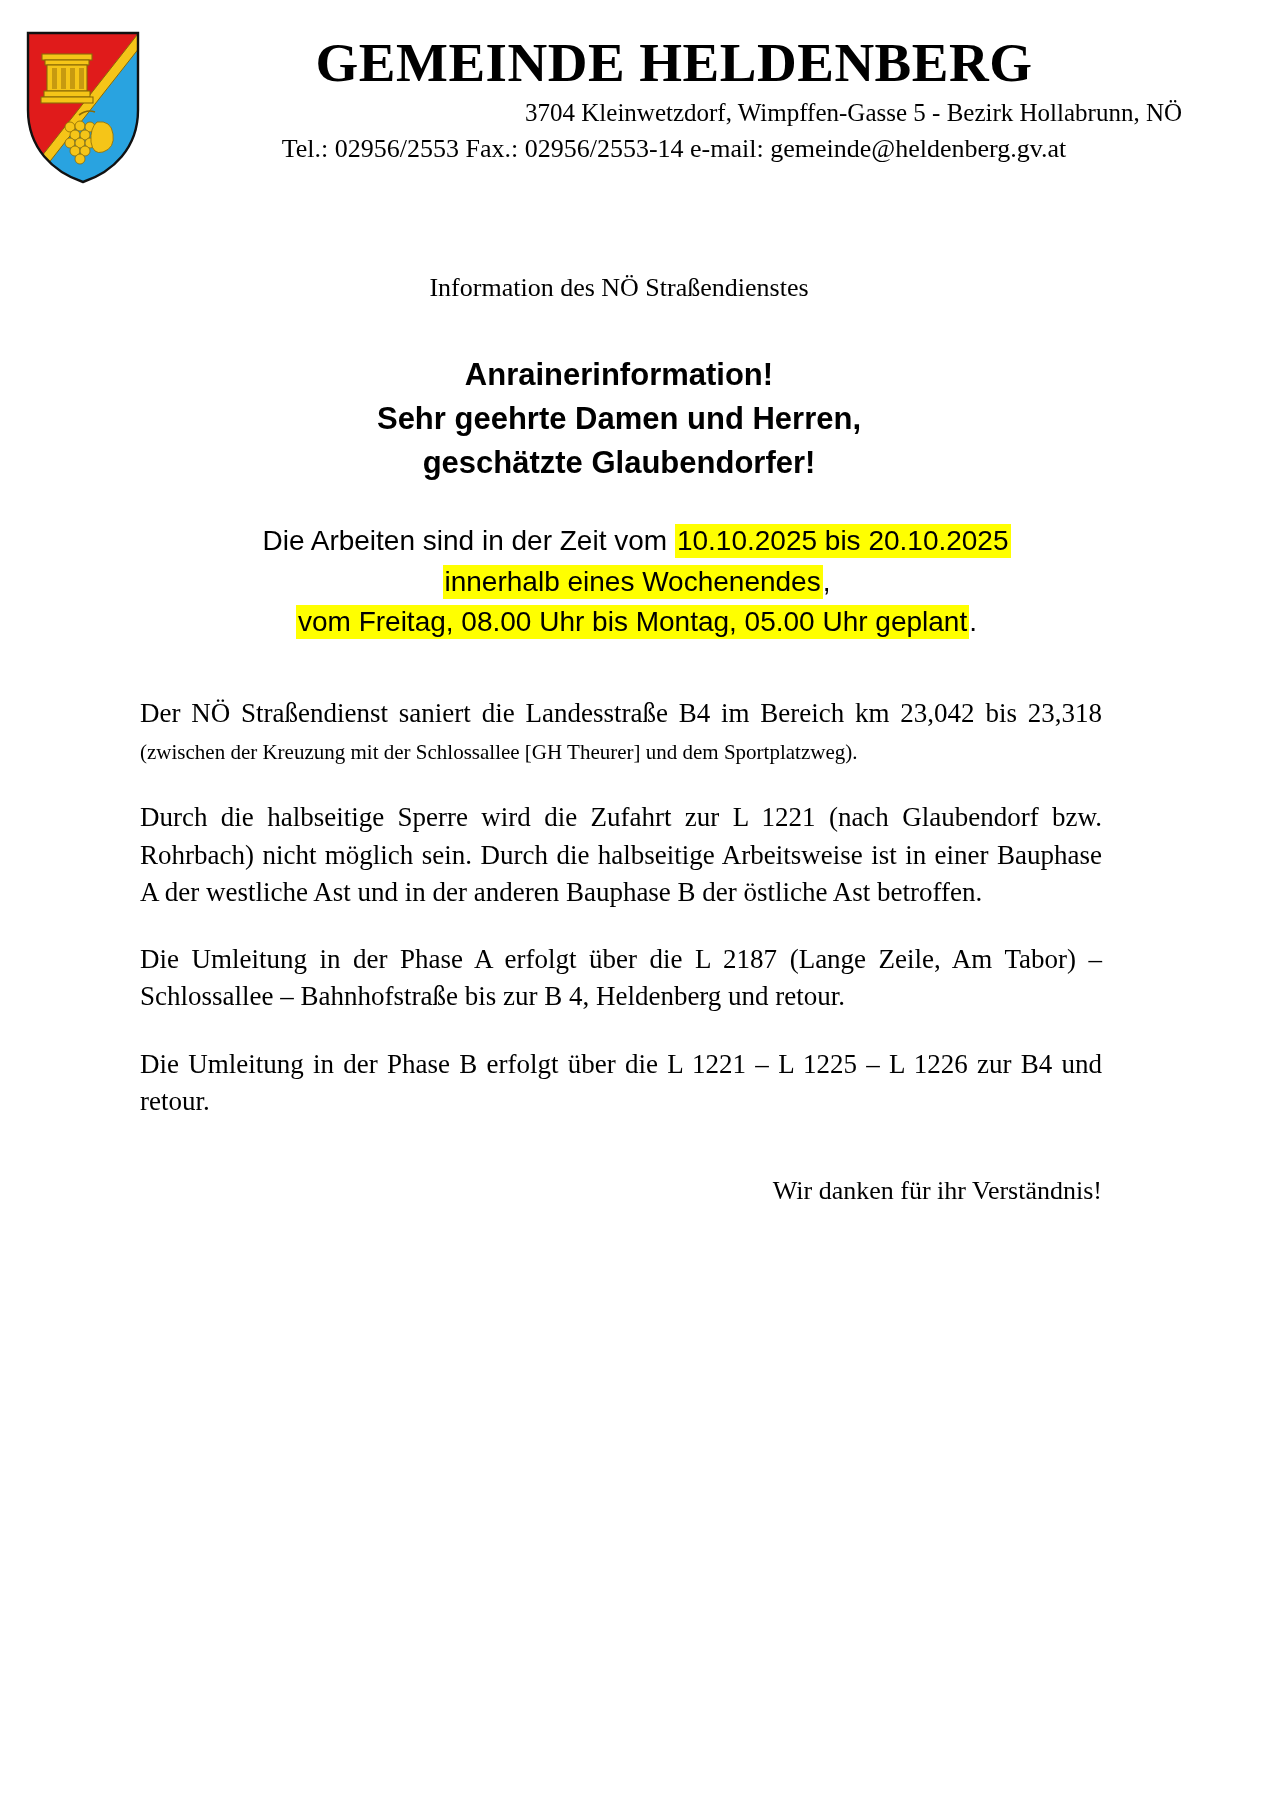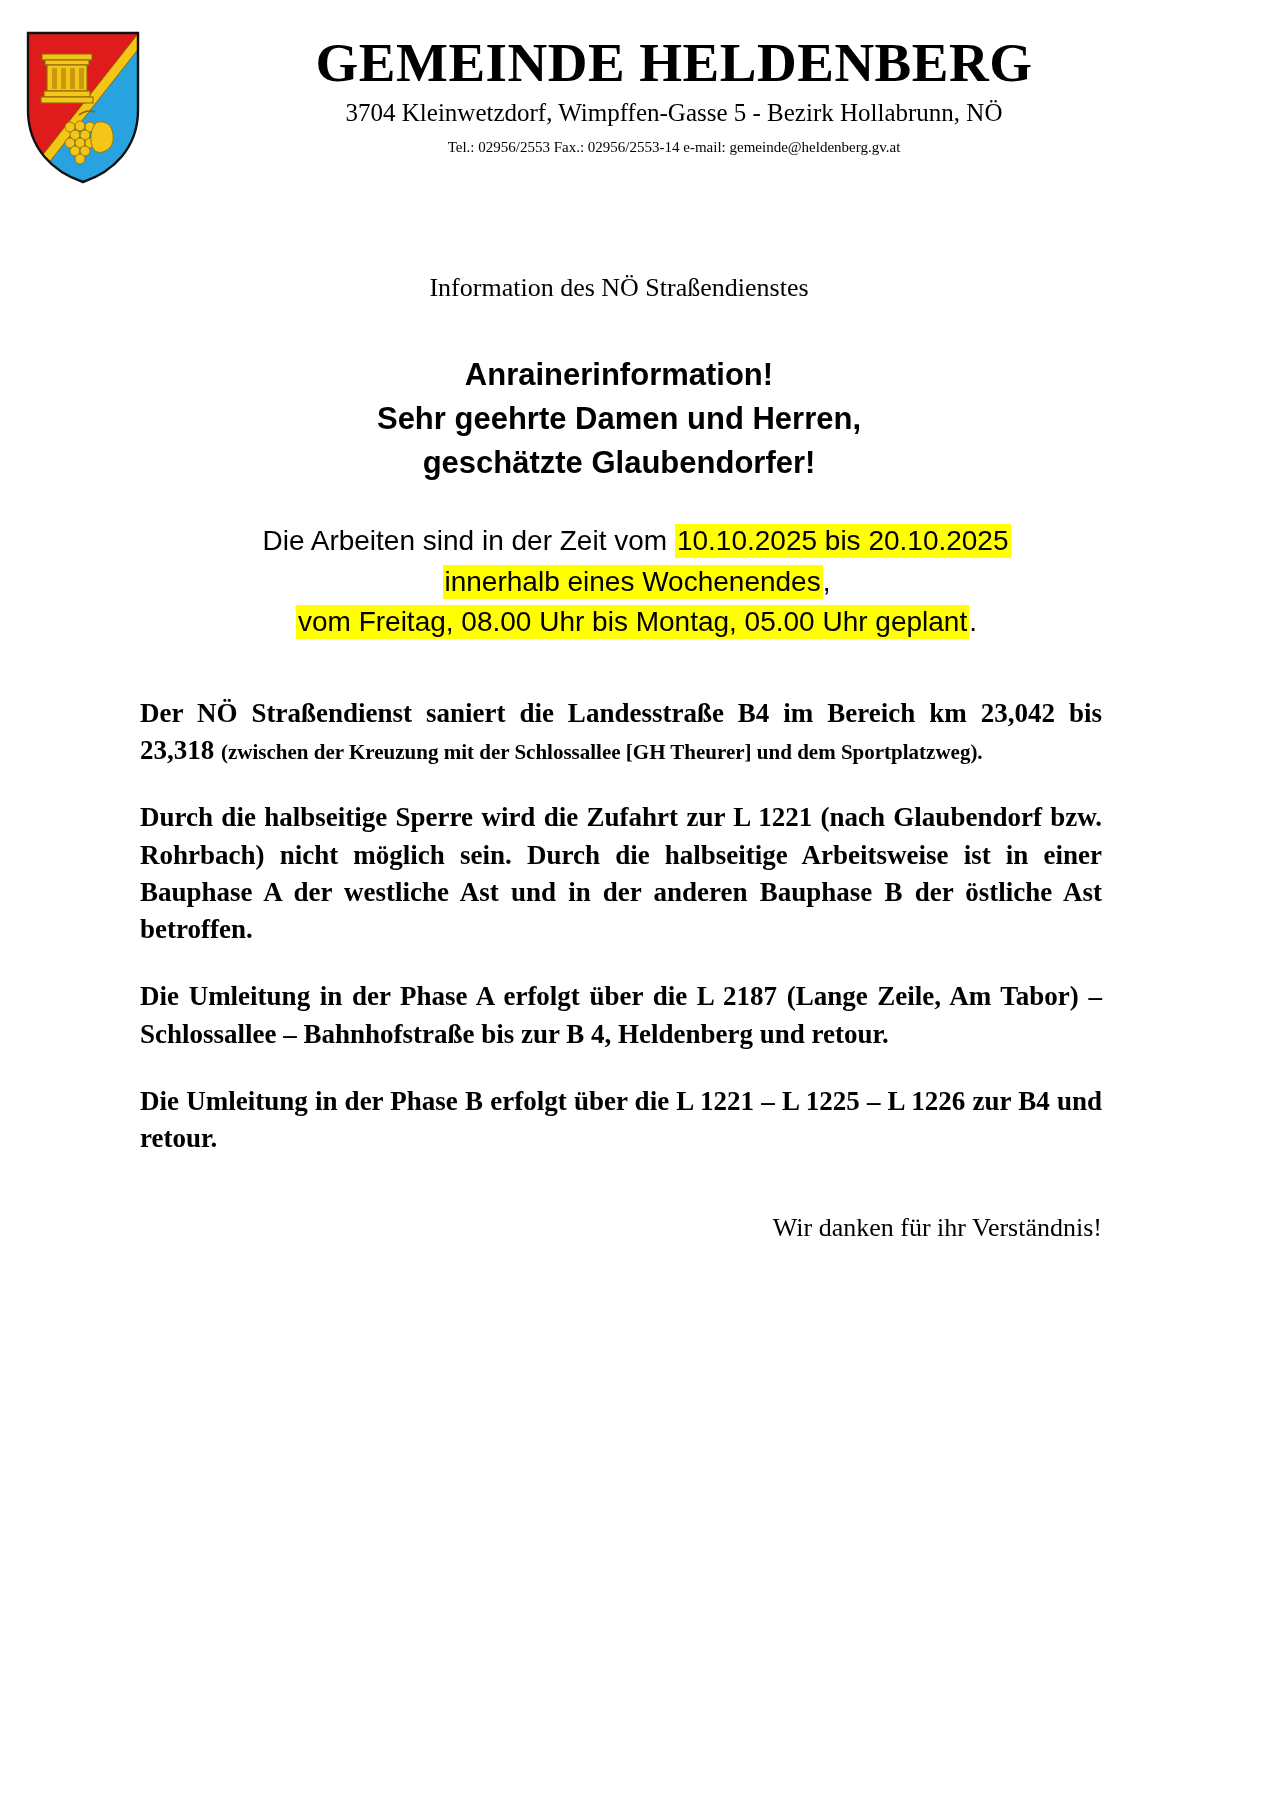--- a/index.html
+++ b/index.html
@@ -54,25 +54,26 @@
     font-size: 55px;
     letter-spacing: 0.5px;
     line-height: 1.12;
     margin: 6px 0 2px 0;
     white-space: nowrap;
   }
   .org-address {
     font-size: 25px;
     line-height: 1.32;
     margin: 2px 0 0 0;
+    text-align: right;
   }
   .org-contact {
-    font-size: 15px;
+    font-size: 26px;
     line-height: 1.3;
-    margin: 9px 0 0 0;
+    margin: 3px 0 0 0;
   }
 
   
   .intro-line {
     text-align: center;
     font-size: 26px;
     margin-top: 88px;
   }
 
   
@@ -118,21 +119,20 @@
   
   .body-wrap {
     padding: 0 136px 0 140px;
     margin-top: 52px;
   }
   .para {
     font-size: 27px;
     line-height: 1.38;
     text-align: justify;
     margin: 16px 0 30px 0;
-    font-weight: bold;
   }
   .para.last { margin-bottom: 0; }
   .small-note {
     font-size: 21px;
   }
   .thanks {
     text-align: right;
     font-size: 26px;
     margin-top: 56px;
   }

